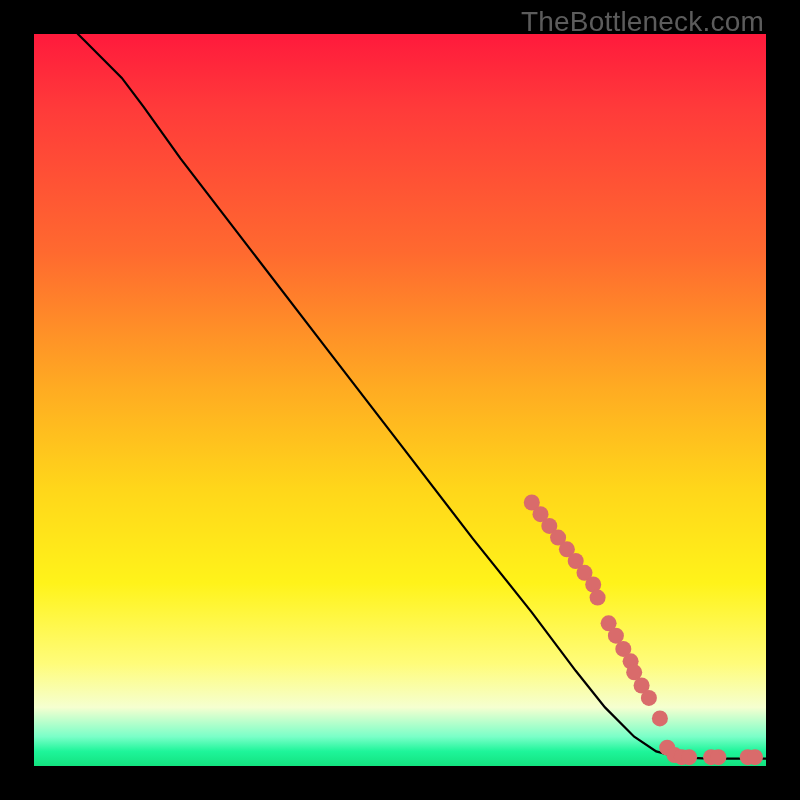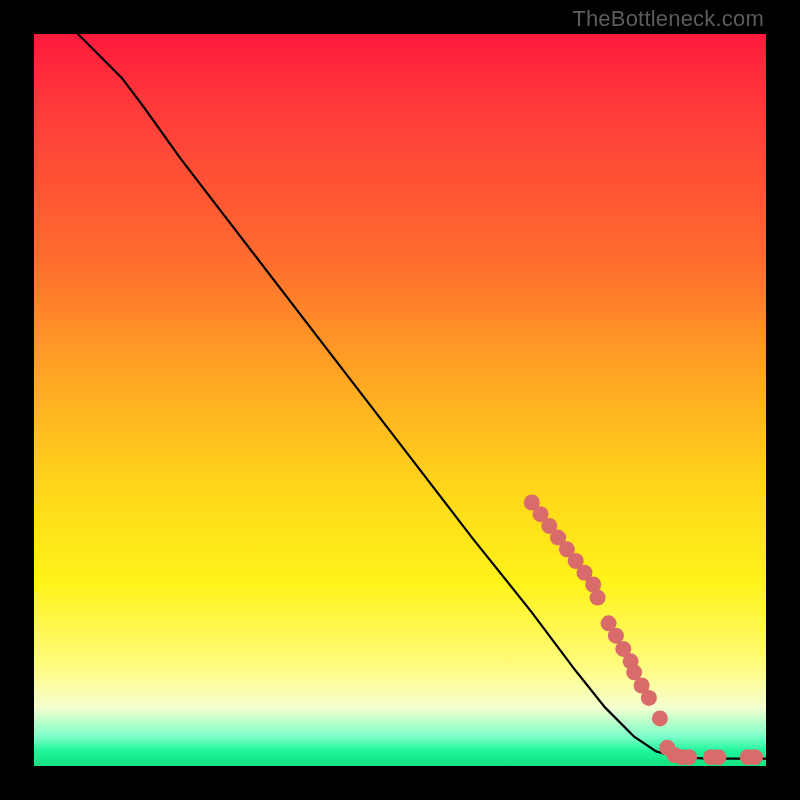--- a/index.html
+++ b/index.html
@@ -39,21 +39,21 @@
       #7affc8 96%,
       #1ef59a 98%,
       #13e27f 100%
     );
   }
   .attribution {
     position: absolute;
     top: 6px;
     right: 36px;
     color: #5c5c5c;
-    font-size: 22px;
+    font-size: 28px;
     font-weight: 500;
     letter-spacing: 0.2px;
     user-select: none;
   }
   svg.curve {
     position: absolute;
     left: 0;
     top: 0;
     width: 732px;
     height: 732px;

